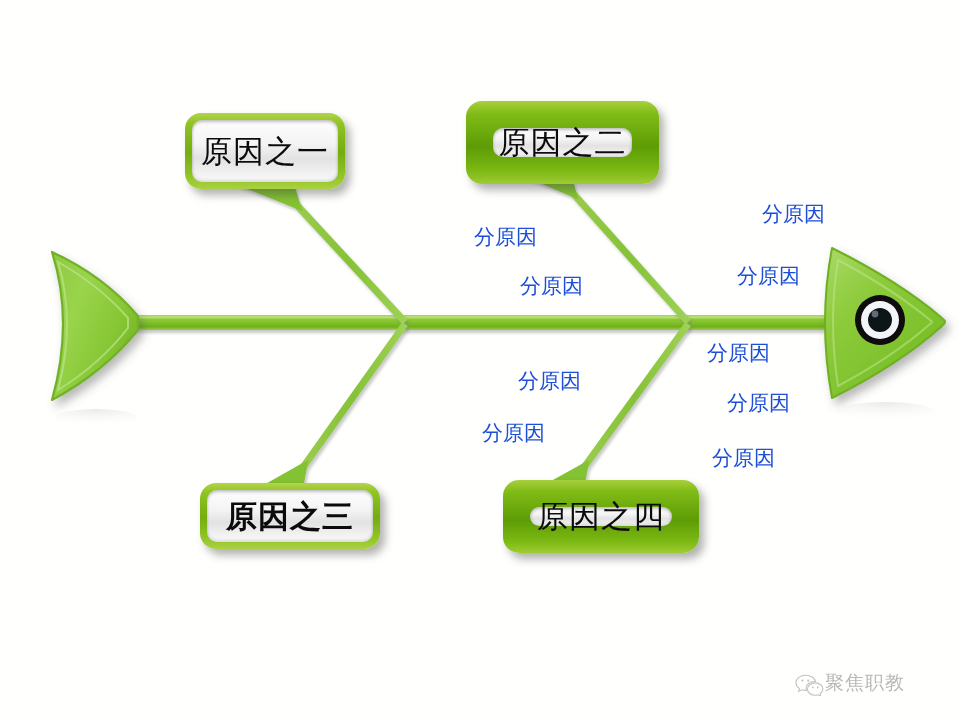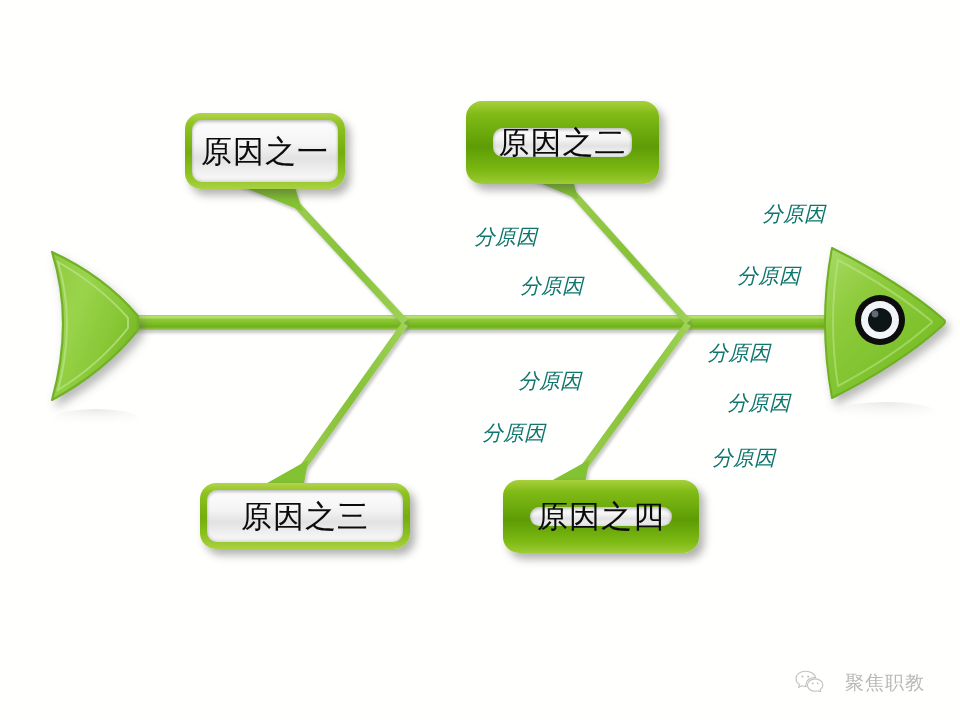--- a/index.html
+++ b/index.html
@@ -62,33 +62,32 @@
   .border-thick {
     background: linear-gradient(to bottom,
       #a8d03c 0%, #80bb16 16%, #5d9c05 55%, #7cb913 84%, #9ecb34 100%);
     padding: 27px;
   }
 
   
   .sub-label {
     position: absolute;
     font-size: 21px;
-    color: #0f766e;
+    color: #1d4ed8;
     white-space: nowrap;
     line-height: 1;
     font-family: "Liberation Serif", "DejaVu Serif", serif;
-    font-style: italic;
   }
 
   
   #watermark {
     position: absolute;
     display: flex;
-    align-items: flex-start;
-    gap: 20px;
+    align-items: flex-end;
+    gap: 0;
     opacity: 0.52;
   }
   #watermark .wm-text {
     font-size: 19px;
     color: #767676;
     letter-spacing: 1px;
     font-family: "Liberation Serif", "DejaVu Serif", serif;
     white-space: nowrap;
   }
 </style>
@@ -201,21 +200,21 @@
       <span class="label">原因之一</span>
     </div>
   </div>
 
   <div class="cause-box border-thick" style="left:466px; top:101px; width:193px; height:83px;">
     <div class="inner">
       <span class="label">原因之二</span>
     </div>
   </div>
 
-  <div class="cause-box border-thin" style="left:200px; top:483px; width:210px; height:66px;">
+  <div class="cause-box border-thin" style="left:200px; top:483px; width:180px; height:66px;font-weight:bold;">
     <div class="inner">
       <span class="label">原因之三</span>
     </div>
   </div>
 
   <div class="cause-box border-thick" style="left:479px; top:480px; width:196px; height:73px;margin-left:24px;">
     <div class="inner">
       <span class="label">原因之四</span>
     </div>
   </div>

